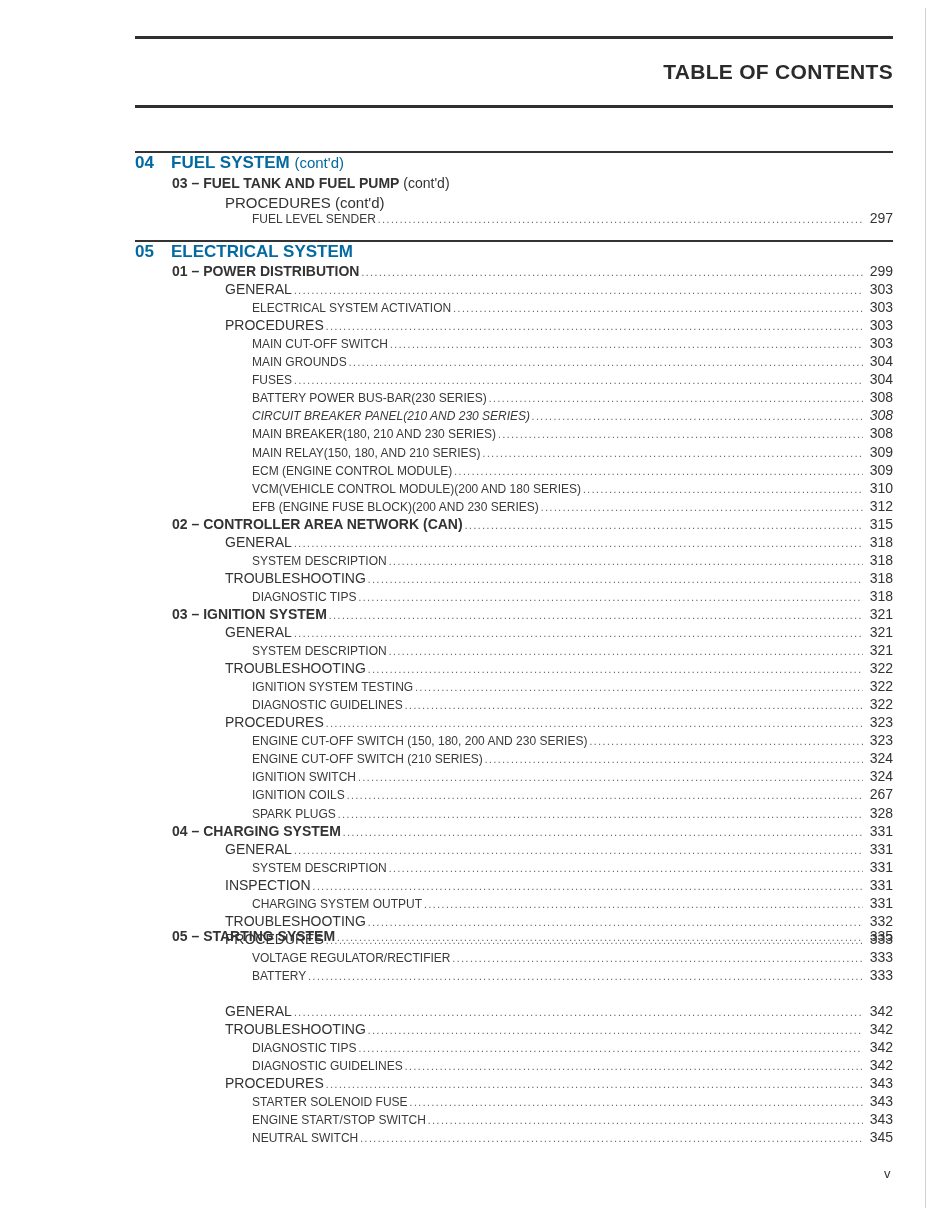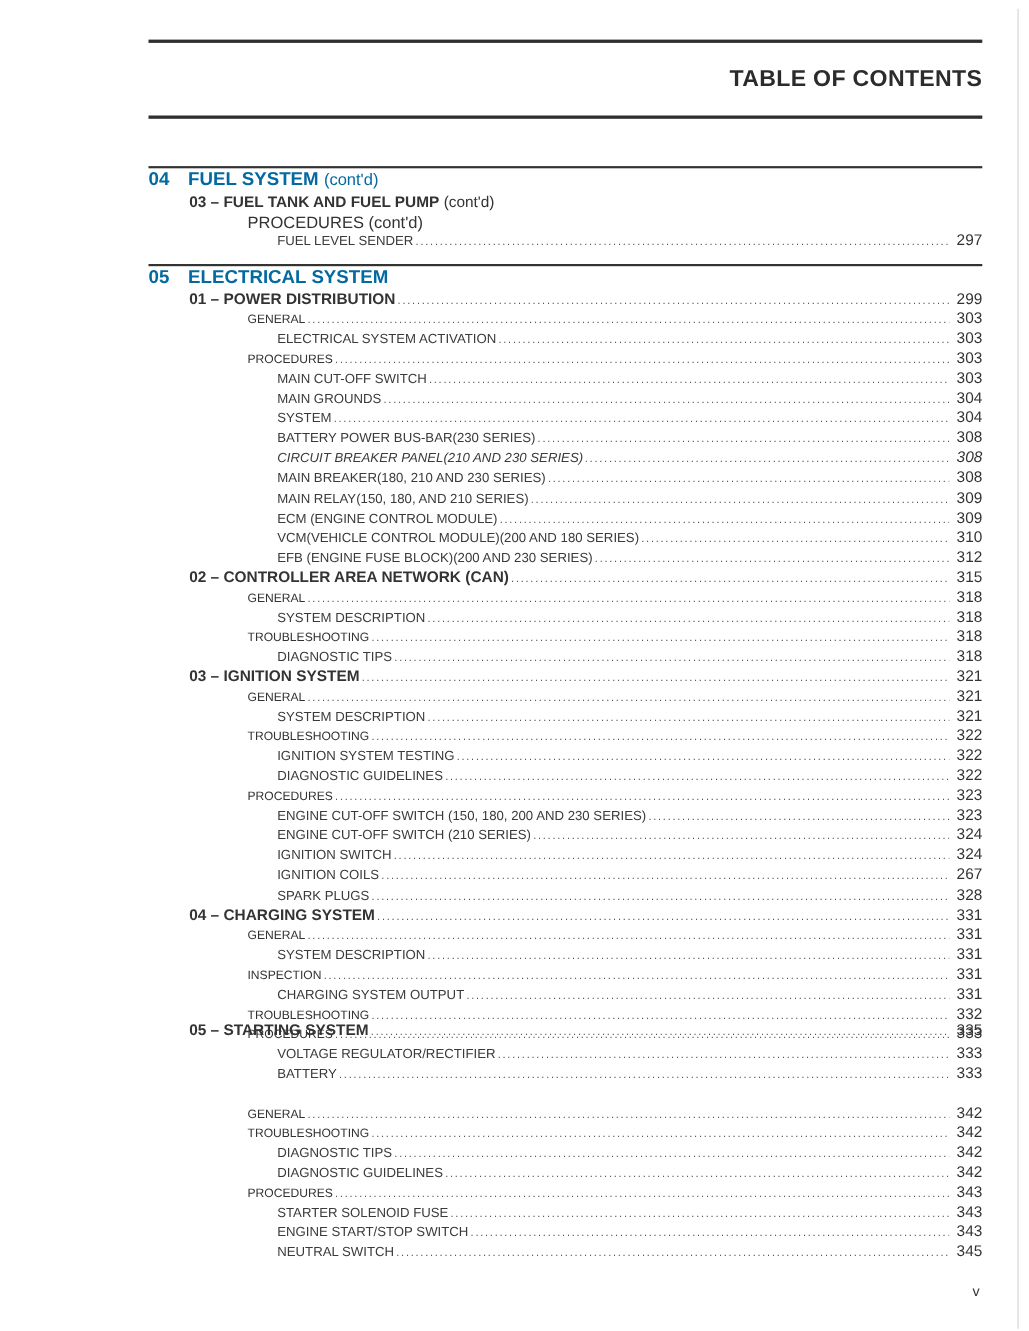--- a/index.html
+++ b/index.html
@@ -28,21 +28,21 @@
     }
     .row .dots::before { content: "................................................................................................................................................................................................................................................................"; }
     .row .page { flex: 0 0 auto; font-size: 14px; color: #333; min-width: 26px; text-align: right; }
     .lv0 { font-size: 17px; font-weight: bold; color: #0369a1; }
     .lv0 .num { display: inline-block; width: 36px; }
     .lv0 .cont { font-size: 15px; font-weight: normal; }
     .lv1 { padding-left: 37px; width: 721px; }
     .lv1 .label { font-size: 14px; font-weight: bold; }
     .lv1 .cont { font-weight: normal; font-size: 14px; }
     .lv2 { padding-left: 90px; width: 668px; }
-    .lv2 .label { font-size: 11px; }
+    .lv2 .label { font-size: 14px; }
     .lv3 { padding-left: 117px; width: 641px; }
     .lv3 .label { font-size: 12px; color: #3a3a3a; }
     .folio { position: absolute; left: 884px; top: 1166px; font-size: 13px; color: #333; }
   </style>
 </head>
 <body>
 
 <div class="scan-edge"></div>
 <div class="rule rule-top"></div>
 <h1 class="page-title">TABLE OF CONTENTS</h1>
@@ -97,21 +97,21 @@
         <span class="label">MAIN CUT-OFF SWITCH</span>
         <span class="dots"></span>
         <span class="page">303</span>
       </div>
       <div class="row lv3" style="top: 353px;">
         <span class="label">MAIN GROUNDS</span>
         <span class="dots"></span>
         <span class="page">304</span>
       </div>
       <div class="row lv3" style="top: 371px;">
-        <span class="label">SYSTEM</span>
+        <span class="label">FUSES</span>
         <span class="dots"></span>
         <span class="page">304</span>
       </div>
       <div class="row lv3" style="top: 389px;">
         <span class="label">BATTERY POWER BUS-BAR(230 SERIES)</span>
         <span class="dots"></span>
         <span class="page">308</span>
       </div>
       <div class="row lv3" style="top: 407px; font-style: italic;">
         <span class="label">CIRCUIT BREAKER PANEL(210 AND 230 SERIES)</span>

